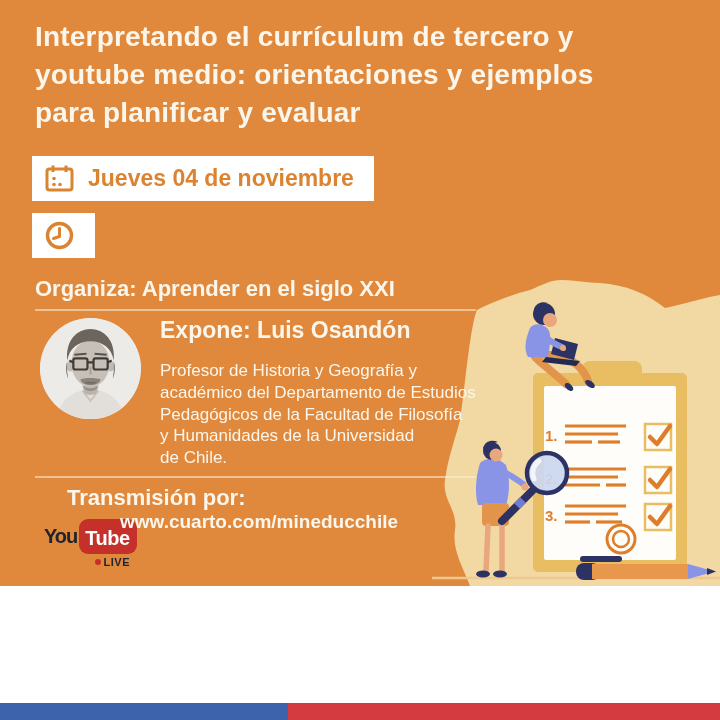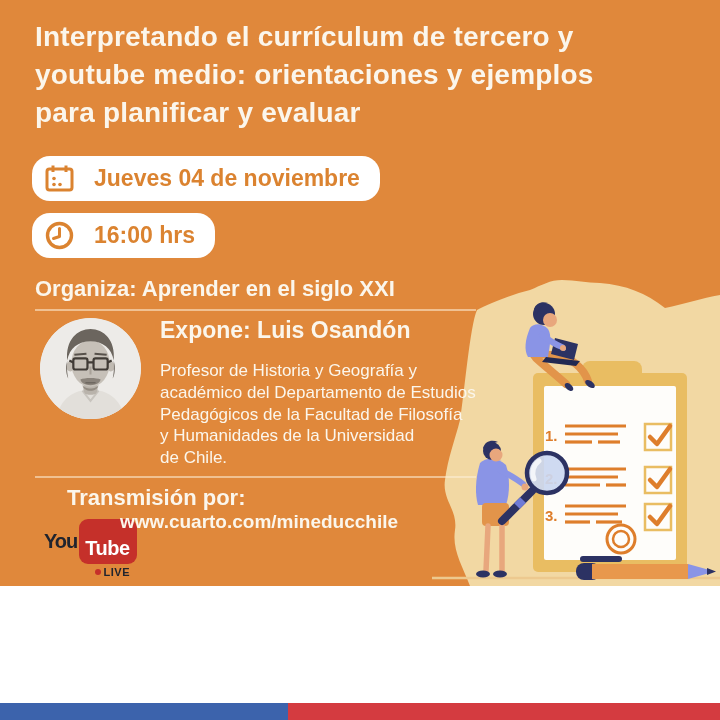--- a/index.html
+++ b/index.html
@@ -10,21 +10,21 @@
   
   .main { position:absolute; left:0; top:0; width:720px; height:586px; background:#E0883B; overflow:hidden; }
 
   .illustration { position:absolute; left:430px; top:265px; width:290px; height:321px; }
 
   .title { position:absolute; left:35px; top:18px; width:640px;
            font-size:28px; font-weight:bold; line-height:1.36; color:#FBF6EC;
            white-space:pre-line; letter-spacing:0.2px; }
 
   .badge { position:absolute; height:45px; background:#FFFFFF; display:flex; align-items:center;
-           padding:0 20px 0 12px; gap:19px;border-radius:18px; }
+           padding:0 20px 0 12px; gap:13px; }
   .badge-date { left:32px; top:156px; }
   .badge-time { left:32px; top:213px; }
   .badge-label { font-size:23px; font-weight:bold; color:#DB8330; white-space:nowrap; }
   .badge-icon { width:31px; height:31px; flex:0 0 auto; }
 
   .organizer { position:absolute; left:35px; top:276px; font-size:22px; font-weight:bold; color:#FBF6EC; }
 
   .divider { position:absolute; left:35px; height:2px; background:rgba(253,240,218,0.55); }
   .divider-1 { top:309px; width:441px; }
   .divider-2 { top:476px; width:441px; }
@@ -36,21 +36,21 @@
   .speaker-info { position:absolute; left:160px; top:317px; width:340px; color:#FBF6EC; }
   .speaker-name { font-size:23px; font-weight:bold; }
   .speaker-bio  { margin-top:16px; font-size:17px; line-height:1.28; white-space:pre-line; }
 
   .transmission-heading { position:absolute; left:35px; top:485px; font-size:22px; font-weight:bold; color:#FBF6EC;margin-left:32px; }
 
   .yt-logo { position:absolute; left:34px; top:519px; width:86px;margin-left:10px; }
   .yt-row { display:flex; align-items:center; }
   .yt-you { font-size:20px; font-weight:bold; color:#20242E; letter-spacing:-1px; }
   .yt-tube { margin-left:2px; background:#C5302A; color:#FFFFFF; font-size:20px; font-weight:bold;
-             padding:18px 7px 4px 6px; border-radius:9px; letter-spacing:-0.5px; }
+             padding:8px 7px 4px 6px; border-radius:9px; letter-spacing:-0.5px; }
   .yt-live { display:flex; align-items:center; justify-content:flex-end; gap:3px; margin-top:2px;
              font-size:11px; font-weight:bold; color:#20242E; letter-spacing:0.5px;text-align:right; }
   .yt-live-dot { width:6px; height:6px; border-radius:50%; background:#C5302A; }
 
   .yt-urls { position:absolute; left:120px; top:509px; font-size:19px; font-weight:bold;
              color:#FBF6EC; line-height:1.37; }
 
   
   .footer { position:absolute; left:0; top:586px; width:720px; height:117px; background:#FFFFFF; }
 
@@ -177,21 +177,20 @@
         <circle cx="16" cy="21.5" r="1.8" fill="#DB8330"></circle>
       </svg>
       <span class="badge-label">Jueves 04 de noviembre</span>
     </div>
 
     <div class="badge badge-time">
       <svg class="badge-icon" viewBox="0 0 31 31">
         <circle cx="15.5" cy="15.5" r="12" fill="none" stroke="#DB8330" stroke-width="3.4"></circle>
         <polyline points="15.5,8.5 15.5,16.5 9.5,18.5" fill="none" stroke="#DB8330" stroke-width="3" stroke-linecap="round" stroke-linejoin="round"></polyline>
       </svg>
-      <span class="badge-label">16:00 hrs</span>
     </div>
 
     <div class="organizer">Organiza: Aprender en el siglo XXI</div>
 
     <div class="divider divider-1"></div>
 
     <div class="speaker-photo">
       <svg viewBox="0 0 100 100">
         <circle cx="50" cy="50" r="50" fill="#EDEBE8"></circle>
         <path d="M16,100 C20,79 34,71 50,71 C66,71 80,79 84,100 Z" fill="#E2DFDA"></path>

